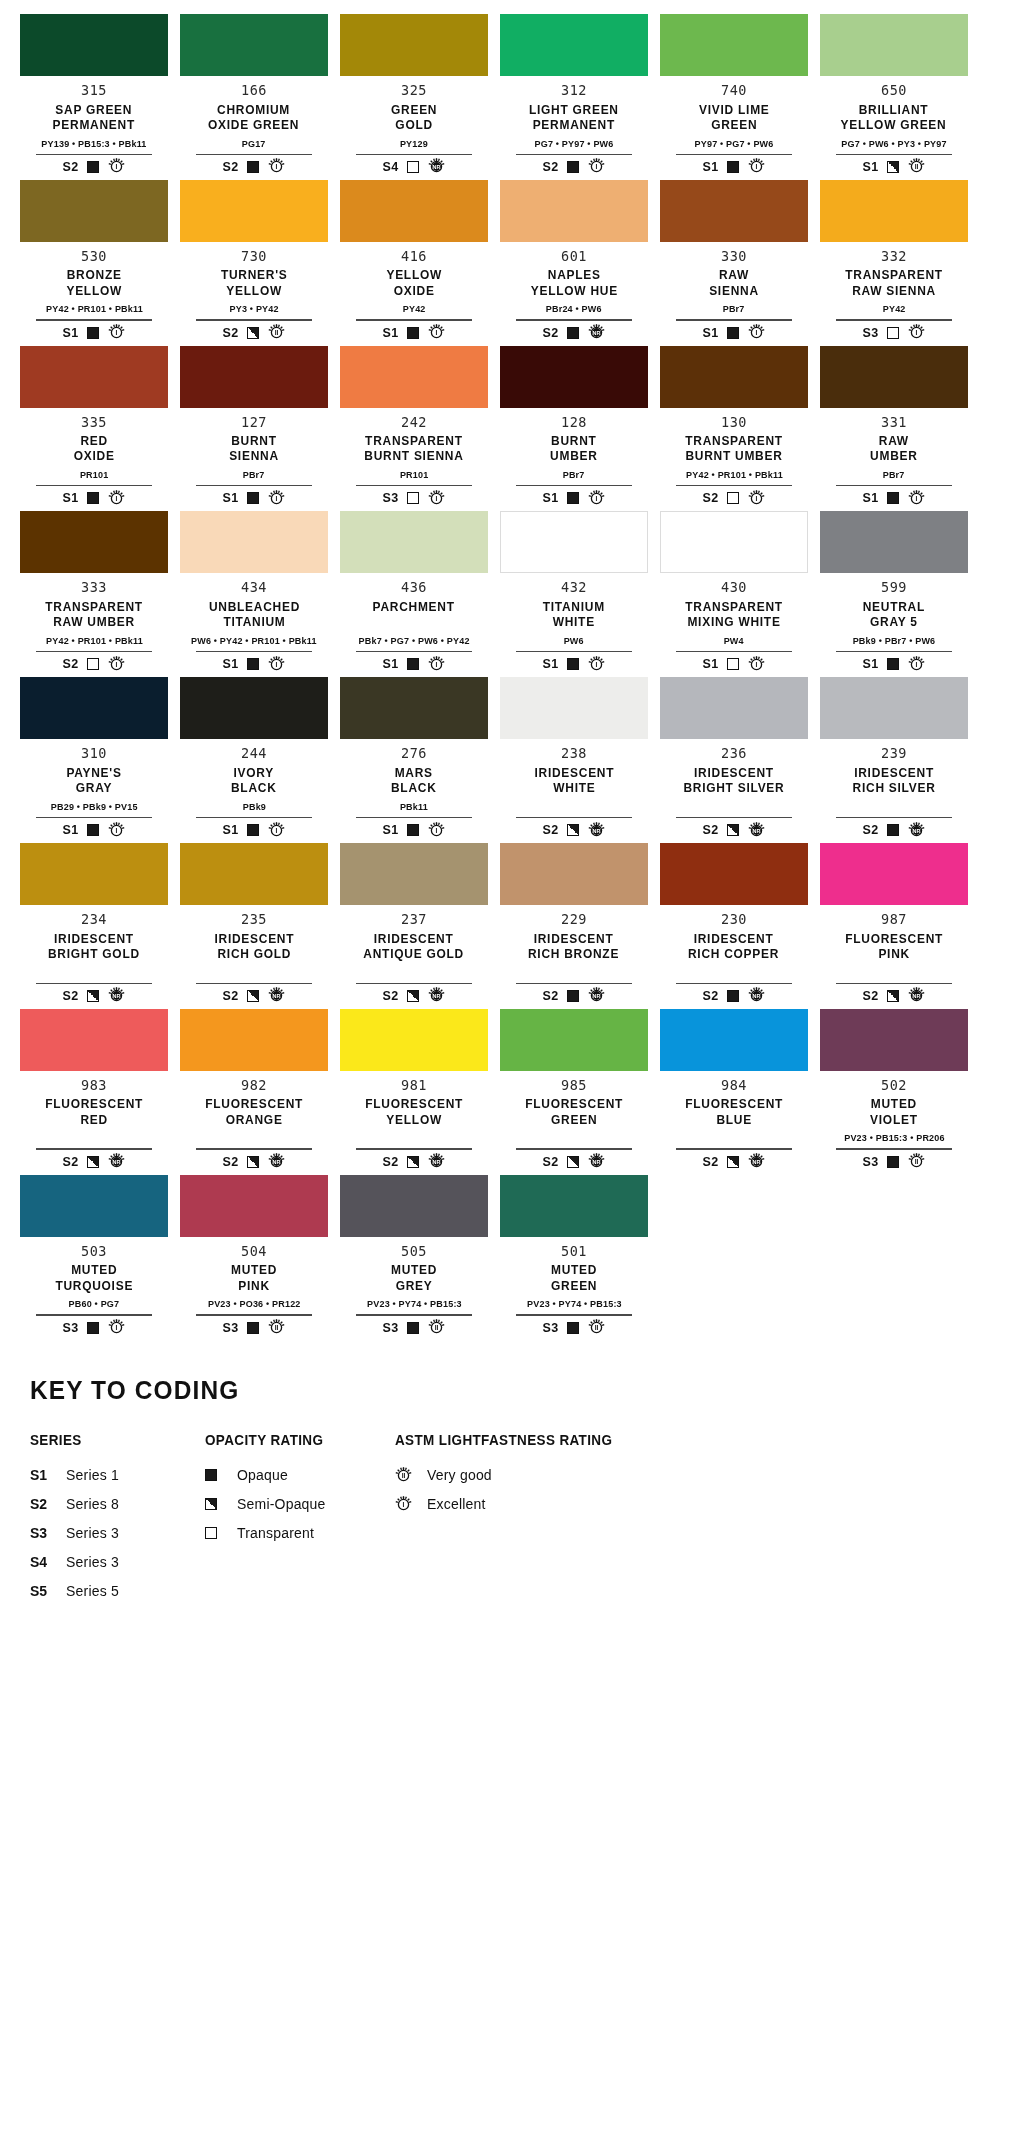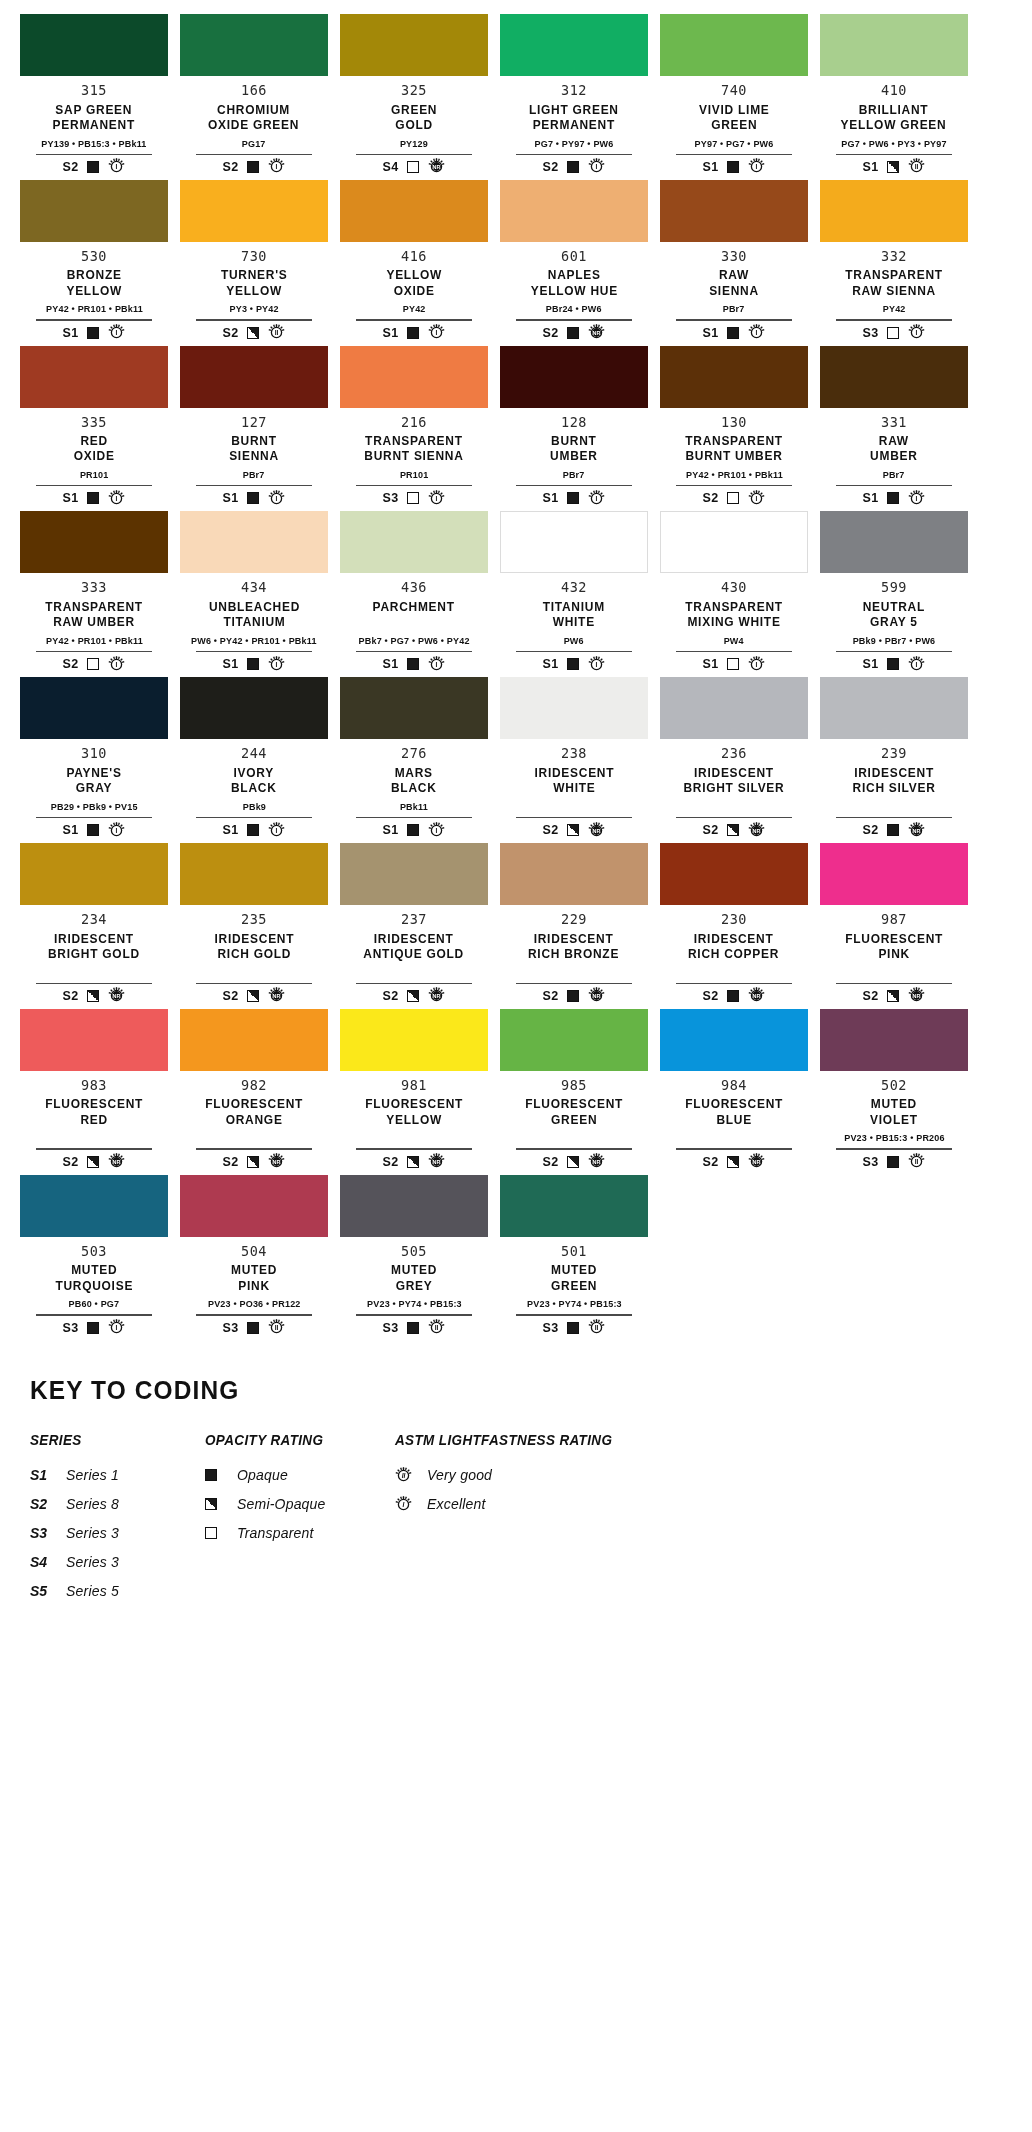--- a/index.html
+++ b/index.html
@@ -110,21 +110,20 @@
     font-weight: bold;
     letter-spacing: 1.2px;
     color: #111;
     margin-bottom: 26px;
     transform: scaleX(0.94);
     transform-origin: left;
   }
   .key-cols {
     display: grid;
     grid-template-columns: 175px 190px 1fr;
-    font-style: italic;
   }
   .key-head {
     font-size: 14.5px;
     font-weight: bold;
     letter-spacing: 0.4px;
     color: #111;
     margin-bottom: 13px;
     transform: scaleX(0.93);
     transform-origin: left;
     white-space: nowrap;
@@ -279,21 +278,21 @@
             <line x1="8.50" y1="2.50" x2="8.50" y2="0.30" stroke="#111" stroke-width="1.3"></line>
             <line x1="10.55" y1="2.86" x2="11.30" y2="0.79" stroke="#111" stroke-width="1.3"></line>
             <line x1="12.74" y1="4.26" x2="14.30" y2="2.70" stroke="#111" stroke-width="1.3"></line>
             <line x1="14.14" y1="6.45" x2="16.21" y2="5.70" stroke="#111" stroke-width="1.3"></line>
             <text x="8.5" y="8.5" font-size="6.6" font-family="Liberation Sans, sans-serif" font-weight="bold" fill="#111" text-anchor="middle" dominant-baseline="central">I</text>
           </svg>
         </div>
       </div>
       <div class="cell">
         <div class="swatch" style="background:#A8CF8E"></div>
-        <div class="code">410</div>
+        <div class="code">650</div>
         <div class="pname-wrap">
           <div class="pname">BRILLIANT</div>
           <div class="pname">YELLOW GREEN</div>
         </div>
         <div class="pig">PG7 • PW6 • PY3 • PY97</div>
         <div class="rule"></div>
         <div class="codes">
           <span class="series">S1</span>
           <span class="op semi"></span>
           <svg class="lf" viewBox="0 0 17 17">
@@ -514,21 +513,21 @@
             <line x1="8.50" y1="2.50" x2="8.50" y2="0.30" stroke="#111" stroke-width="1.3"></line>
             <line x1="10.55" y1="2.86" x2="11.30" y2="0.79" stroke="#111" stroke-width="1.3"></line>
             <line x1="12.74" y1="4.26" x2="14.30" y2="2.70" stroke="#111" stroke-width="1.3"></line>
             <line x1="14.14" y1="6.45" x2="16.21" y2="5.70" stroke="#111" stroke-width="1.3"></line>
             <text x="8.5" y="8.5" font-size="6.6" font-family="Liberation Sans, sans-serif" font-weight="bold" fill="#111" text-anchor="middle" dominant-baseline="central">I</text>
           </svg>
         </div>
       </div>
       <div class="cell">
         <div class="swatch" style="background:#EF7B43"></div>
-        <div class="code">216</div>
+        <div class="code">242</div>
         <div class="pname-wrap">
           <div class="pname">TRANSPARENT</div>
           <div class="pname">BURNT SIENNA</div>
         </div>
         <div class="pig">PR101</div>
         <div class="rule"></div>
         <div class="codes">
           <span class="series">S3</span>
           <span class="op transparent"></span>
           <svg class="lf" viewBox="0 0 17 17">

